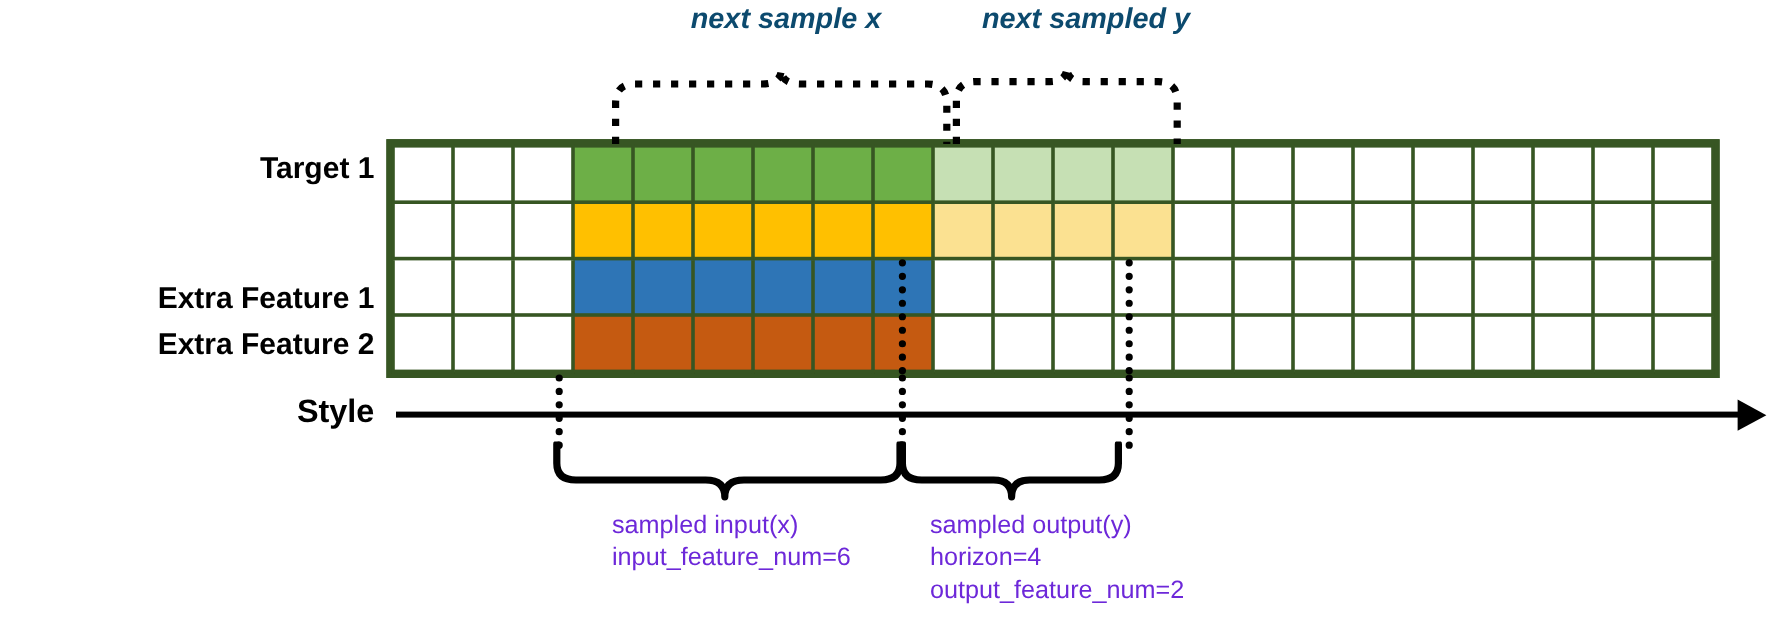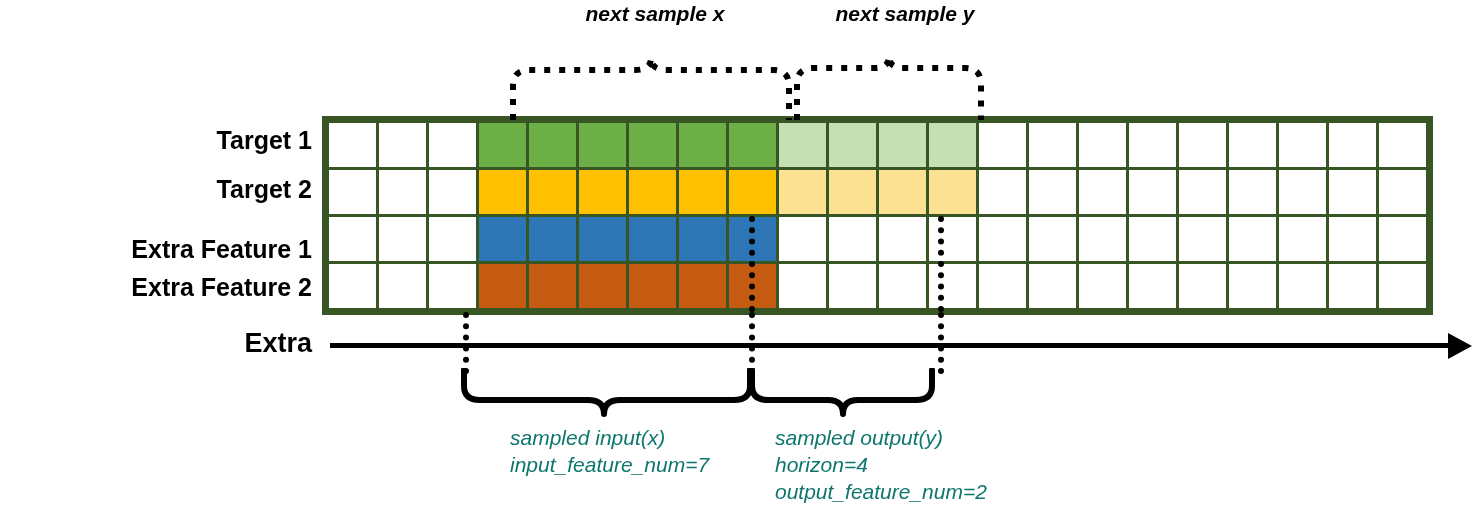--- a/index.html
+++ b/index.html
@@ -63,48 +63,46 @@
   
   .vguide{
     position:absolute;width:0;
     border-left:6px dotted #000;
   }
 
   
   .topbrace{position:absolute;}
   .toplabel{
     position:absolute;
-    font-size:21px;font-style:italic;font-weight:600;color:#000000;
+    font-size:24px;font-style:italic;font-weight:600;color:#0c4a6e;
     white-space:nowrap;text-align:center;
   }
 
   
   .botbrace{position:absolute;}
   .botlabel{
     position:absolute;
-    font-size:21px;color:#0f766e;line-height:27px;
+    font-size:21px;color:#6d28d9;line-height:27px;
     white-space:nowrap;
-    font-style:italic;
   }
   .botlabel div{display:block;}
 </style>
 </head>
 <body>
 
 <div id="stage">
 
 
   <div class="rowlabels">
     <div class="rowlabel" style="top:10px">Target 1</div>
-    <div class="rowlabel" style="top:59px">Target 2</div>
     <div class="rowlabel" style="top:119px">Extra Feature 1</div>
     <div class="rowlabel" style="top:157px">Extra Feature 2</div>
   </div>
 
-  <div class="timelabel">Extra</div>
+  <div class="timelabel">Style</div>
 
   <div class="grid">
     <table id="grid-table">
         <tbody>
           <tr>
             <td style="background: rgb(255, 255, 255);"></td>
             <td style="background: rgb(255, 255, 255);"></td>
             <td style="background: rgb(255, 255, 255);"></td>
             <td style="background: rgb(109, 175, 71);"></td>
             <td style="background: rgb(109, 175, 71);"></td>
@@ -214,33 +212,33 @@
 
   <svg class="topbrace" style="left:495px;top:52px;" width="520" height="72">
     <path d="M 18 68 L 18 34 Q 18 18 34 18 L 140 18 Q 156 18 156 6 Q 156 18 172 18 L 278 18 Q 294 18 294 34 L 294 68" fill="none" stroke="#000" stroke-width="6" stroke-linecap="butt" stroke-dasharray="6 9"></path>
   </svg>
 
   <svg class="topbrace" style="left:783px;top:52px;" width="230" height="72">
     <path d="M 14 68 L 14 32 Q 14 16 30 16 L 92 16 Q 106 16 106 4 Q 106 16 120 16 L 182 16 Q 198 16 198 32 L 198 68" fill="none" stroke="#000" stroke-width="6" stroke-linecap="butt" stroke-dasharray="6 9"></path>
   </svg>
 
   <div class="toplabel" style="left:510px;top:2px;width:290px;">next sample x</div>
-  <div class="toplabel" style="left:760px;top:2px;width:290px;">next sample y</div>
+  <div class="toplabel" style="left:760px;top:2px;width:290px;">next sampled y</div>
 
   <svg class="botbrace" style="left:448px;top:368px;" width="330" height="52">
     <path d="M 16 2 L 16 18 Q 16 32 32 32 L 140 32 Q 156 32 156 46 Q 156 32 172 32 L 286 32 Q 302 32 302 18 L 302 2" fill="none" stroke="#000" stroke-width="6" stroke-linecap="round" stroke-linejoin="round"></path>
   </svg>
 
   <svg class="botbrace" style="left:738px;top:368px;" width="220" height="52">
     <path d="M 14 2 L 14 18 Q 14 32 30 32 L 90 32 Q 105 32 105 46 Q 105 32 120 32 L 178 32 Q 194 32 194 18 L 194 2" fill="none" stroke="#000" stroke-width="6" stroke-linecap="round" stroke-linejoin="round"></path>
   </svg>
 
   <div class="botlabel" style="left:510px;top:424px;">
     <div>sampled input(x)</div>
-    <div>input_feature_num=7</div>
+    <div>input_feature_num=6</div>
   </div>
 
   <div class="botlabel" style="left:775px;top:424px;">
     <div>sampled output(y)</div>
     <div>horizon=4</div>
     <div>output_feature_num=2</div>
   </div>
 
 </div>
 

